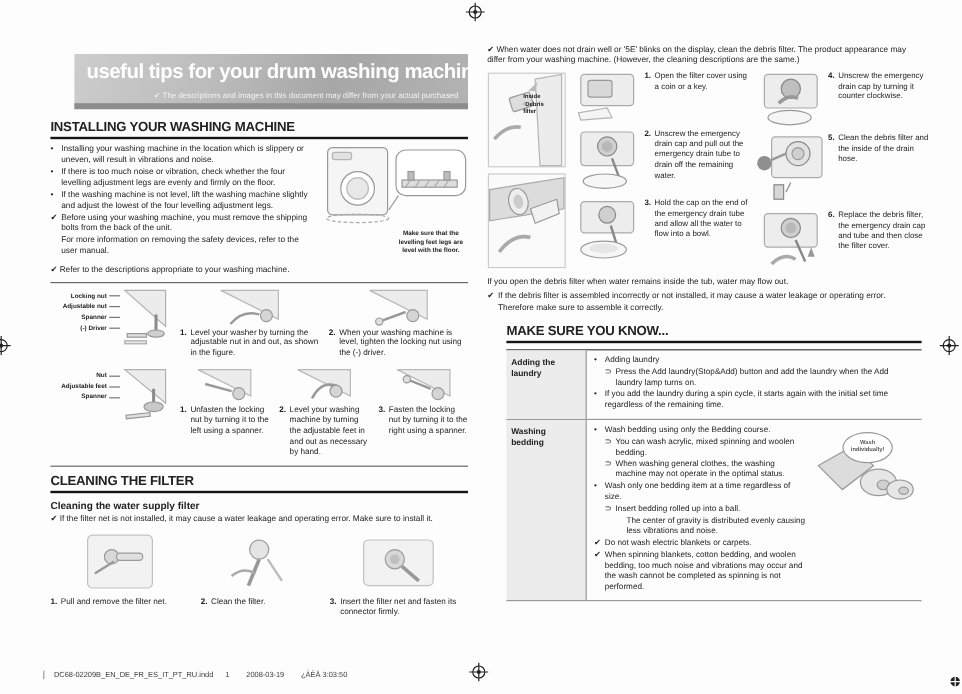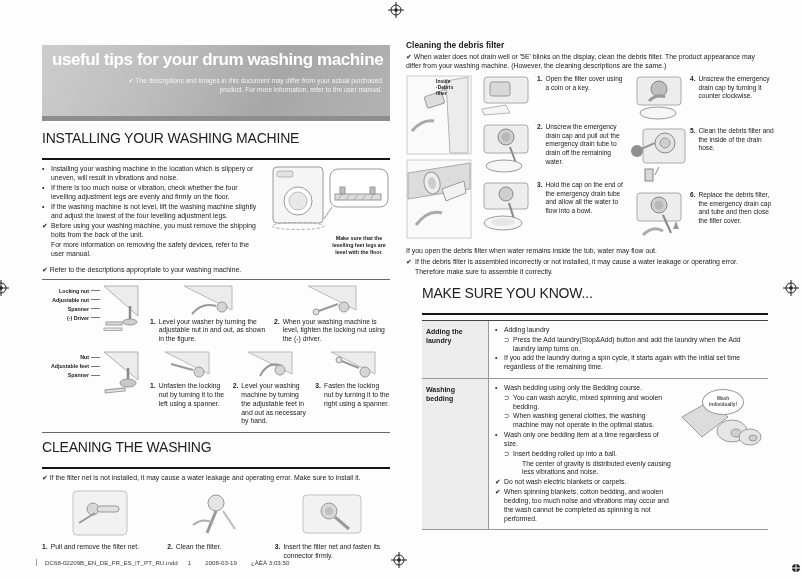--- a/index.html
+++ b/index.html
@@ -2,29 +2,29 @@
 <html><head>
 <meta charset="utf-8">
 <style>
   html,body{margin:0;padding:0;}
   .page{position:relative;width:802px;height:578px;background:#fdfdfd;overflow:hidden;
         font-family:"Liberation Sans",sans-serif;color:#222;}
   .col-left{position:absolute;left:42px;top:45px;width:348px;}
   .col-right{position:absolute;left:406px;top:38px;width:362px;}
 
   
-  .banner{position:relative;height:76px;margin-bottom:9px;
-          background:linear-gradient(115deg,#cdcdcd 0%,#bcbcbc 35%,#a7a7a7 65%,#b3b3b3 100%);}
+  .banner{position:relative;height:46px;margin-bottom:9px;
+          background:linear-gradient(115deg,#cdcdcd 0%,#bcbcbc 35%,#a7a7a7 65%,#b3b3b3 100%);margin-left:20px;}
   .banner-title{color:#fff;font-weight:bold;font-size:17px;letter-spacing:-0.4px;padding:5px 0 0 10px;white-space:nowrap;}
   .banner-note{position:absolute;right:8px;top:31px;width:256px;text-align:right;color:#f2f2f2;font-size:6.6px;line-height:1.4;}
   .banner-strip{position:absolute;left:0;bottom:0;width:100%;height:5px;background:#8d8d8d;}
 
   
-  .h1{font-size:14px;font-weight:normal;letter-spacing:-0.2px;border-bottom:2.4px solid #151515;
-      padding-bottom:12px;margin:0 0 5px 0;}
+  .h1{font-size:11px;font-weight:bold;letter-spacing:-0.2px;border-bottom:2.4px solid #151515;
+      padding-bottom:2px;margin:0 0 5px 0;}
   .subhead{font-size:8.4px;font-weight:bold;margin:2px 0 3px 0;}
   .rule{border-top:1px solid #666;margin:4px 0;}
 
   
   .li{display:flex;font-size:6.9px;line-height:1.3;margin-bottom:1px;}
   .li .marker{width:9px;flex:0 0 9px;}
   .li .txt{flex:1;}
   .ind1 .marker{margin-left:9px;flex-basis:9px;}
   .ind2{padding-left:18px;}
 
@@ -294,21 +294,22 @@
           <div class="step-text">
               <b>3.</b>
               <span>Fasten the locking nut by turning it to the right using a spanner.</span>
             </div>
         </div>
       </div>
       <div class="rule"></div>
     </div>
 
     <div>
-      <div class="h1" style="margin-top:6px;">CLEANING THE WASHING</div>
+      <div class="h1" style="margin-top:6px;">CLEANING THE FILTER</div>
+      <div class="subhead">Cleaning the water supply filter</div>
       <div class="li">
           <span class="txt">✔ If the filter net is not installed, it may cause a water leakage and operating error. Make sure to install it.</span>
         </div>
       <div class="cf-row">
         <div class="cf-cell cf1">
           <svg width="66" height="50" viewBox="0 0 66 50">
             <rect x="6" y="2" width="54" height="44" rx="4" fill="#f2f2f2" stroke="#c2c2c2"></rect>
             <circle cx="26" cy="20" r="6" fill="#d8d8d8" stroke="#999"></circle>
             <rect x="30" y="17" width="22" height="6" rx="3" fill="#e0e0e0" stroke="#999"></rect>
             <line x1="12" y1="34" x2="28" y2="24" stroke="#999" stroke-width="2"></line>
@@ -342,21 +343,20 @@
               <span>Insert the filter net and fasten its connector firmly.</span>
             </div>
         </div>
       </div>
     </div>
   </div>
 
   <div class="col-right">
 
     <div>
-      <div class="subhead">Cleaning the debris filter</div>
       <div class="li">
           <span class="txt">✔ When water does not drain well or '5E' blinks on the display, clean the debris filter. The product appearance may differ from your washing machine. (However, the cleaning descriptions are the same.)</span>
         </div>
 
       <div class="debris-grid">
         <div class="debris-tall">
           <svg width="66" height="80" viewBox="0 0 66 80">
             <rect x="1" y="1" width="64" height="78" fill="#fafafa" stroke="#ccc"></rect>
             <polygon points="40,6 62,2 62,78 44,78" fill="#ececec" stroke="#b5b5b5"></polygon>
             <rect x="18" y="22" width="18" height="12" rx="2" fill="#ddd" stroke="#999" transform="rotate(-18 18 22)"></rect>

